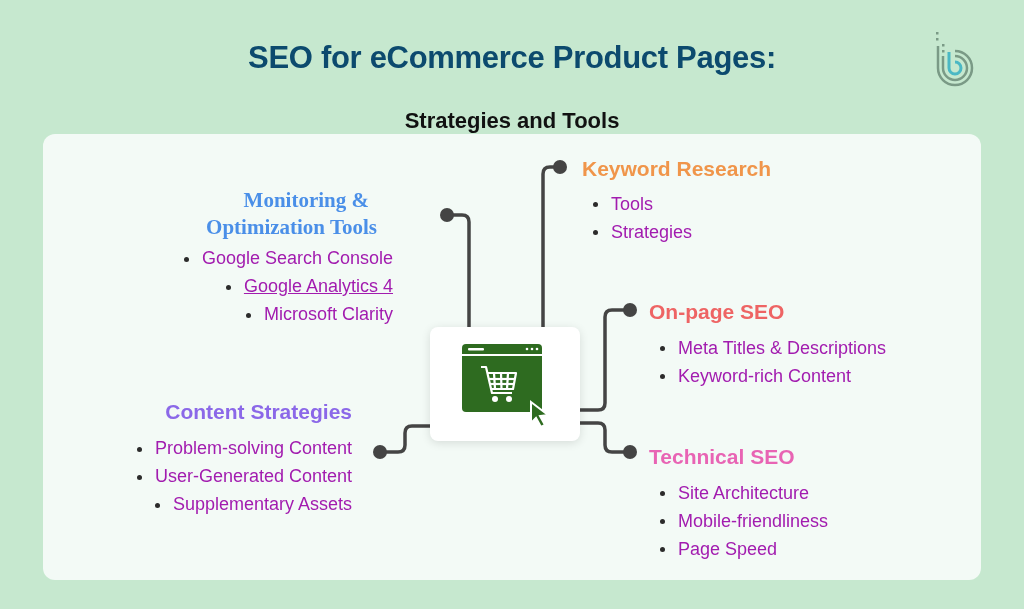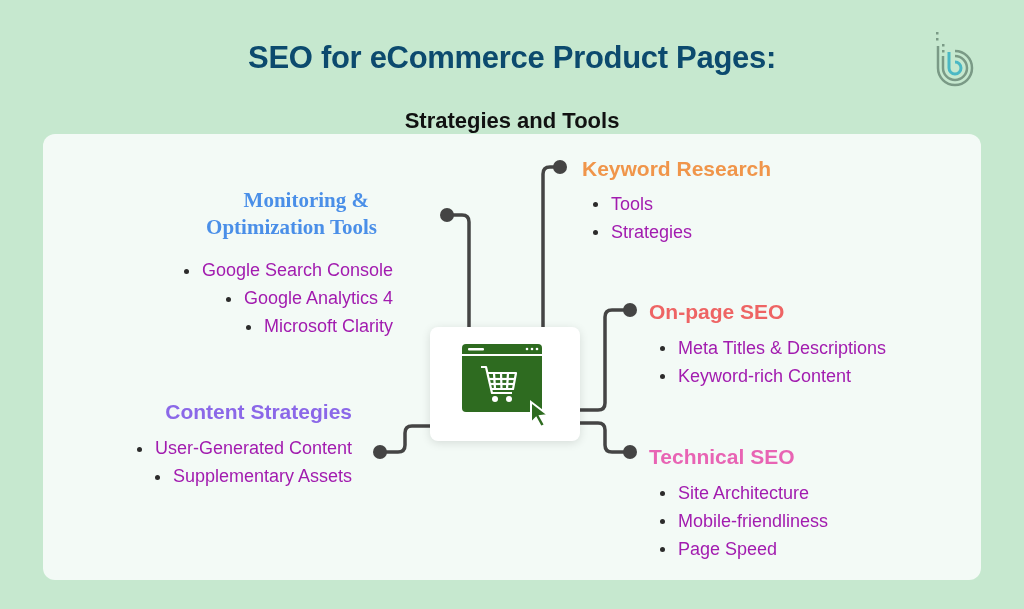--- a/index.html
+++ b/index.html
@@ -74,22 +74,22 @@
       <circle cx="79" cy="72" r="3" fill="#fff"></circle>
     <path d="M101 75 L118 88 L110 89 L115 98 L111 100 L106 91 L101 96 Z" fill="#2e6b20" stroke="#fff" stroke-width="2"></path>
   </svg>
 </div>
 
 <div class="cat right" style="left:132px;top:187px;width:245px;color:#4a8fe8;font-family:Liberation Serif, serif;">
   <div style="padding-right:8px">Monitoring &amp;</div>
   <div>Optimization Tools</div>
 </div>
 <ul class="list right" style="left:150px;top:244px;width:243px;">
-  <li style="display: block; margin-top: 12px;"><span style="position: relative;">Google Search Console</span></li>
-  <li style="display: block;"><span style="position: relative;">Google Analytics 4</span></li>
+  <li style="display: block;"><span style="position: relative;">Google Search Console</span></li>
+  <li style="display: block;"><span style="position: relative; text-decoration: underline;">Google Analytics 4</span></li>
   <li style="display: block;"><span style="position: relative;">Microsoft Clarity</span></li>
 </ul>
 
 <div class="cat" style="left:582px;top:155px;color:#f0954a;">Keyword Research</div>
 <ul class="list" style="left:611px;top:190px;">
   <li>Tools</li>
   <li>Strategies</li>
 </ul>
 
 <div class="cat" style="left:649px;top:298px;color:#ee6464;">On-page SEO</div>
@@ -100,20 +100,21 @@
 
 <div class="cat" style="left:649px;top:443px;color:#e864b4;">Technical SEO</div>
 <ul class="list" style="left:678px;top:479px;">
   <li>Site Architecture</li>
   <li>Mobile-friendliness</li>
   <li>Page Speed</li>
 </ul>
 
 <div class="cat right" style="left:100px;top:398px;width:252px;color:#8b68e8;">Content Strategies</div>
 <ul class="list right" style="left:100px;top:434px;width:252px;">
+  <li style="display: block;"><span style="position: relative;">Problem-solving Content</span></li>
   <li style="display: block;"><span style="position: relative;">User-Generated Content</span></li>
   <li style="display: block;"><span style="position: relative;">Supplementary Assets</span></li>
 </ul>
 
 <style>
   .list.right li::before{display:none;}
   .list.right li span::before{content:"";position:absolute;left:-18px;top:9px;width:5px;height:5px;border-radius:50%;background:#2b2b2b;}
 </style>
 
 </body></html>

